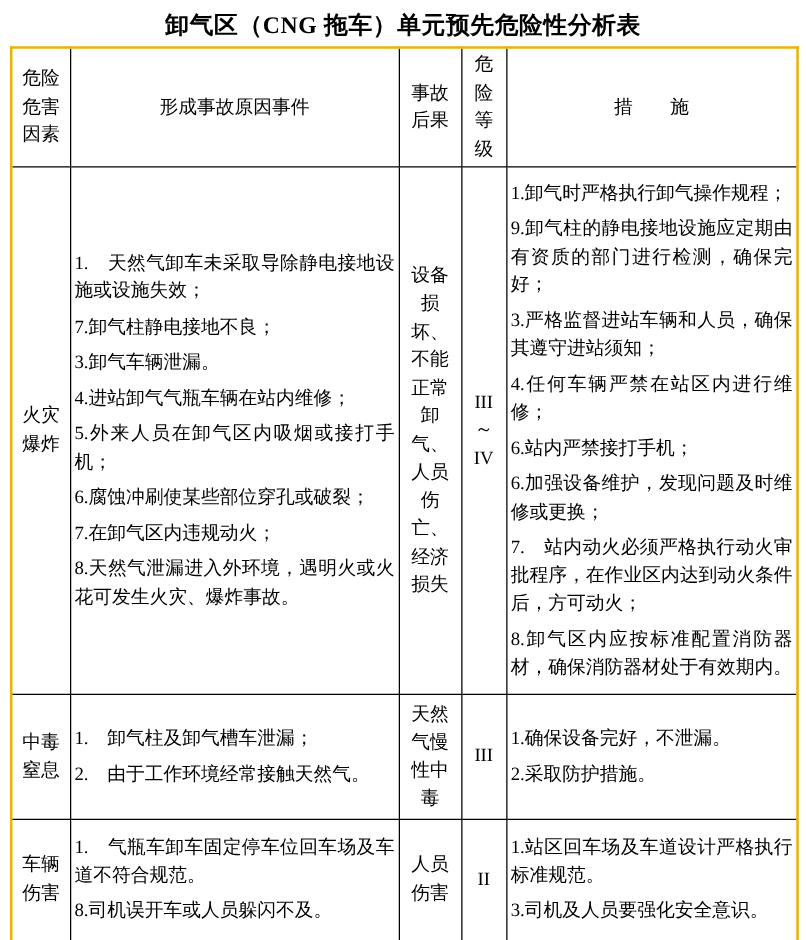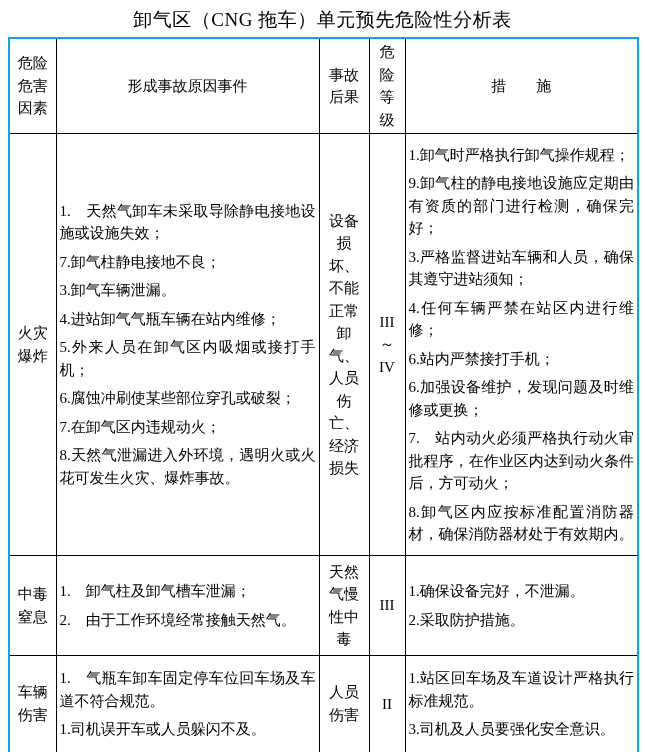--- a/index.html
+++ b/index.html
@@ -11,29 +11,29 @@
   body {
     width: 645px;
     height: 752px;
     font-family: "Liberation Serif", "DejaVu Serif", serif;
     overflow: hidden;
   }
   .page-title {
     margin: 7px 0 4px 0;
     text-align: center;
     font-size: 19px;
-    font-weight: normal;
+    font-weight: bold;
     letter-spacing: 0.5px;
   }
   table.hazard-table {
     border-collapse: collapse;
     table-layout: fixed;
     width: 629px;
     margin-left: 8px;
-    border: 2px solid #0ea5e9;
+    border: 2px solid #eab308;
   }
   .hazard-table th,
   .hazard-table td {
     border: 1px solid #000;
     vertical-align: middle;
     font-size: 15px;
     line-height: 1.5;
     font-weight: normal;
     padding: 2px 3px;
     box-sizing: border-box;
@@ -147,21 +147,21 @@
         <td class="cell-text">
             <p>1.确保设备完好，不泄漏。</p>
             <p>2.采取防护措施。</p>
           </td>
       </tr>
       <tr class="row-3">
         <td class="cell-center">车辆
 伤害</td>
         <td class="cell-text">
             <p>1.　气瓶车卸车固定停车位回车场及车道不符合规范。</p>
-            <p>1.司机误开车或人员躲闪不及。</p>
+            <p>8.司机误开车或人员躲闪不及。</p>
           </td>
         <td class="cell-center">人员
 伤害</td>
         <td class="cell-center">II</td>
         <td class="cell-text">
             <p>1.站区回车场及车道设计严格执行标准规范。</p>
             <p>3.司机及人员要强化安全意识。</p>
           </td>
       </tr>
     </tbody>

